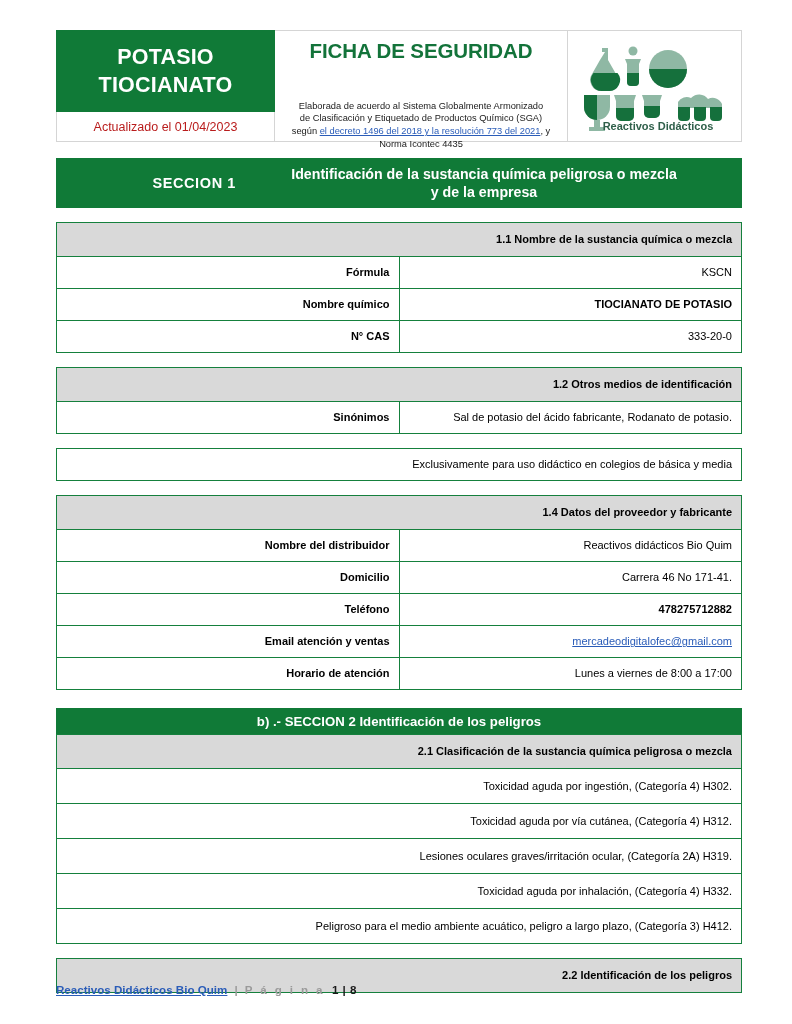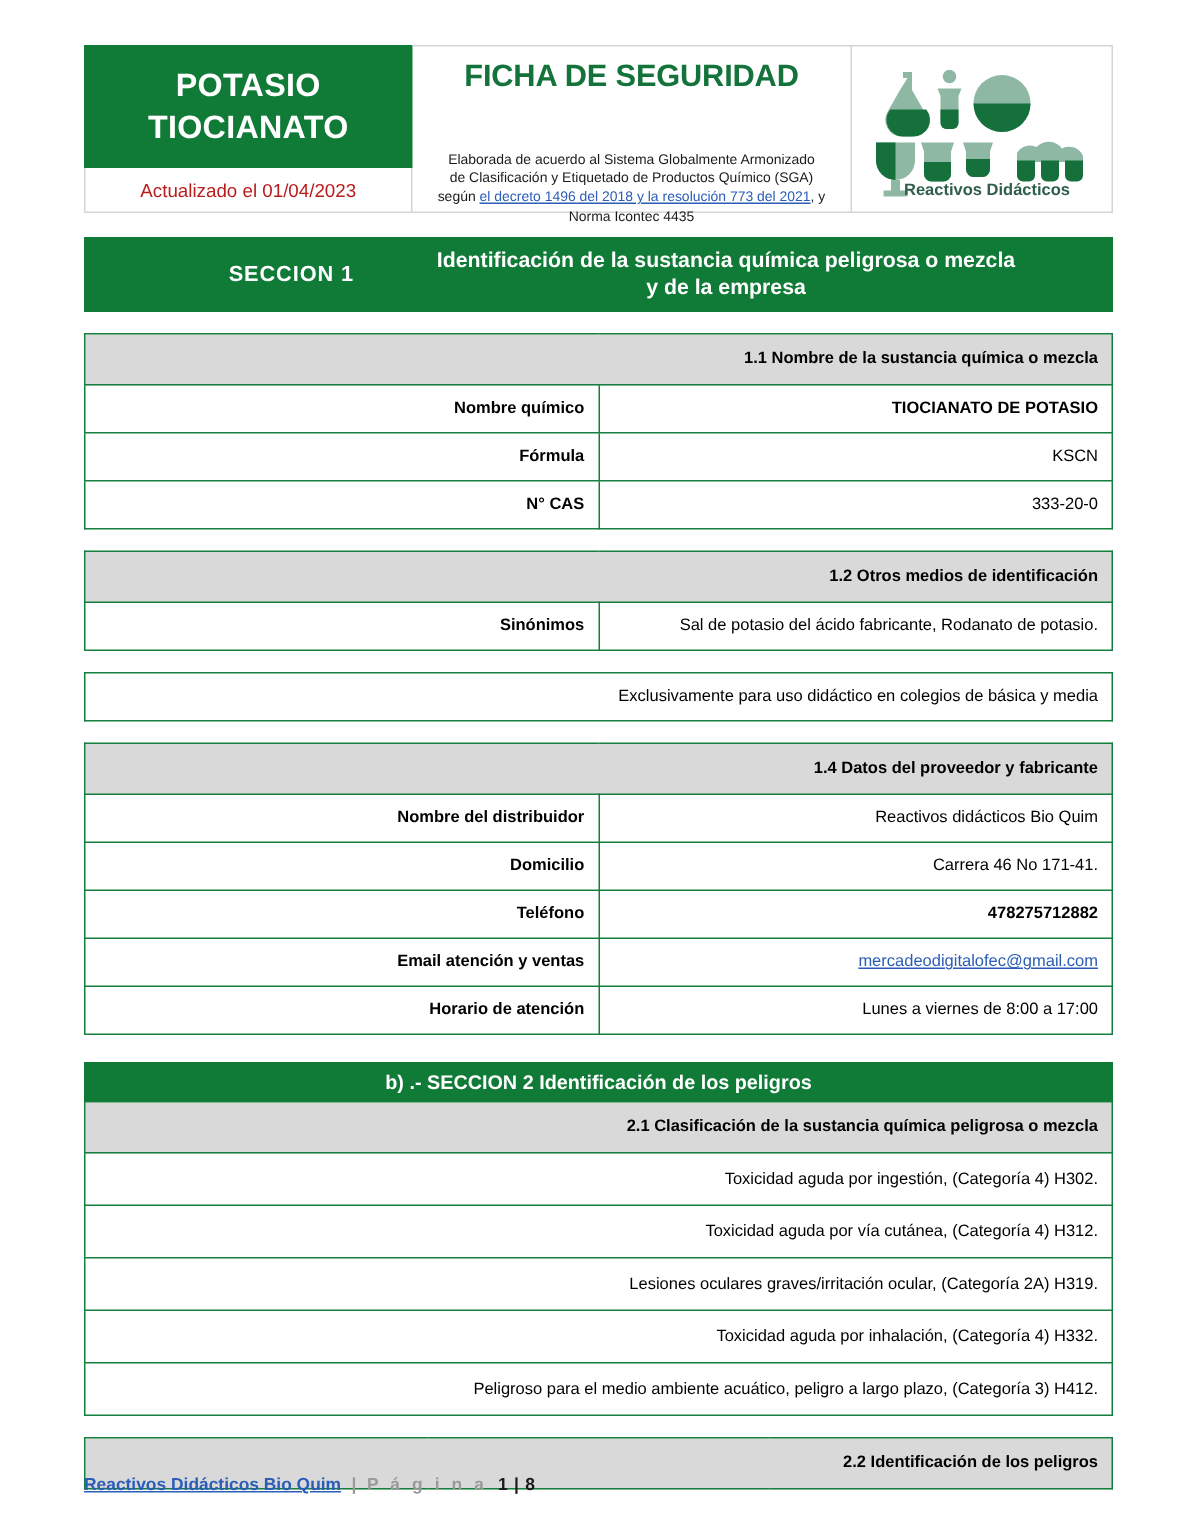--- a/index.html
+++ b/index.html
@@ -281,26 +281,26 @@
       <span>y de la empresa</span>
     </div>
   </div>
 
   <table class="tbl">
     <tbody>
       <tr>
         <td class="hdr-cell" colspan="2">1.1 Nombre de la sustancia química o mezcla</td>
       </tr>
       <tr>
+        <td class="lbl col-label">Fórmula</td>
+        <td class="val">KSCN</td>
+      </tr>
+      <tr>
         <td class="lbl col-label">Nombre químico</td>
         <td class="val bold">TIOCIANATO DE POTASIO</td>
-      </tr>
-      <tr>
-        <td class="lbl col-label">Fórmula</td>
-        <td class="val">KSCN</td>
       </tr>
       <tr>
         <td class="lbl col-label">N° CAS</td>
         <td class="val">333-20-0</td>
       </tr>
     </tbody>
   </table>
 
   <table class="tbl">
     <tbody>

